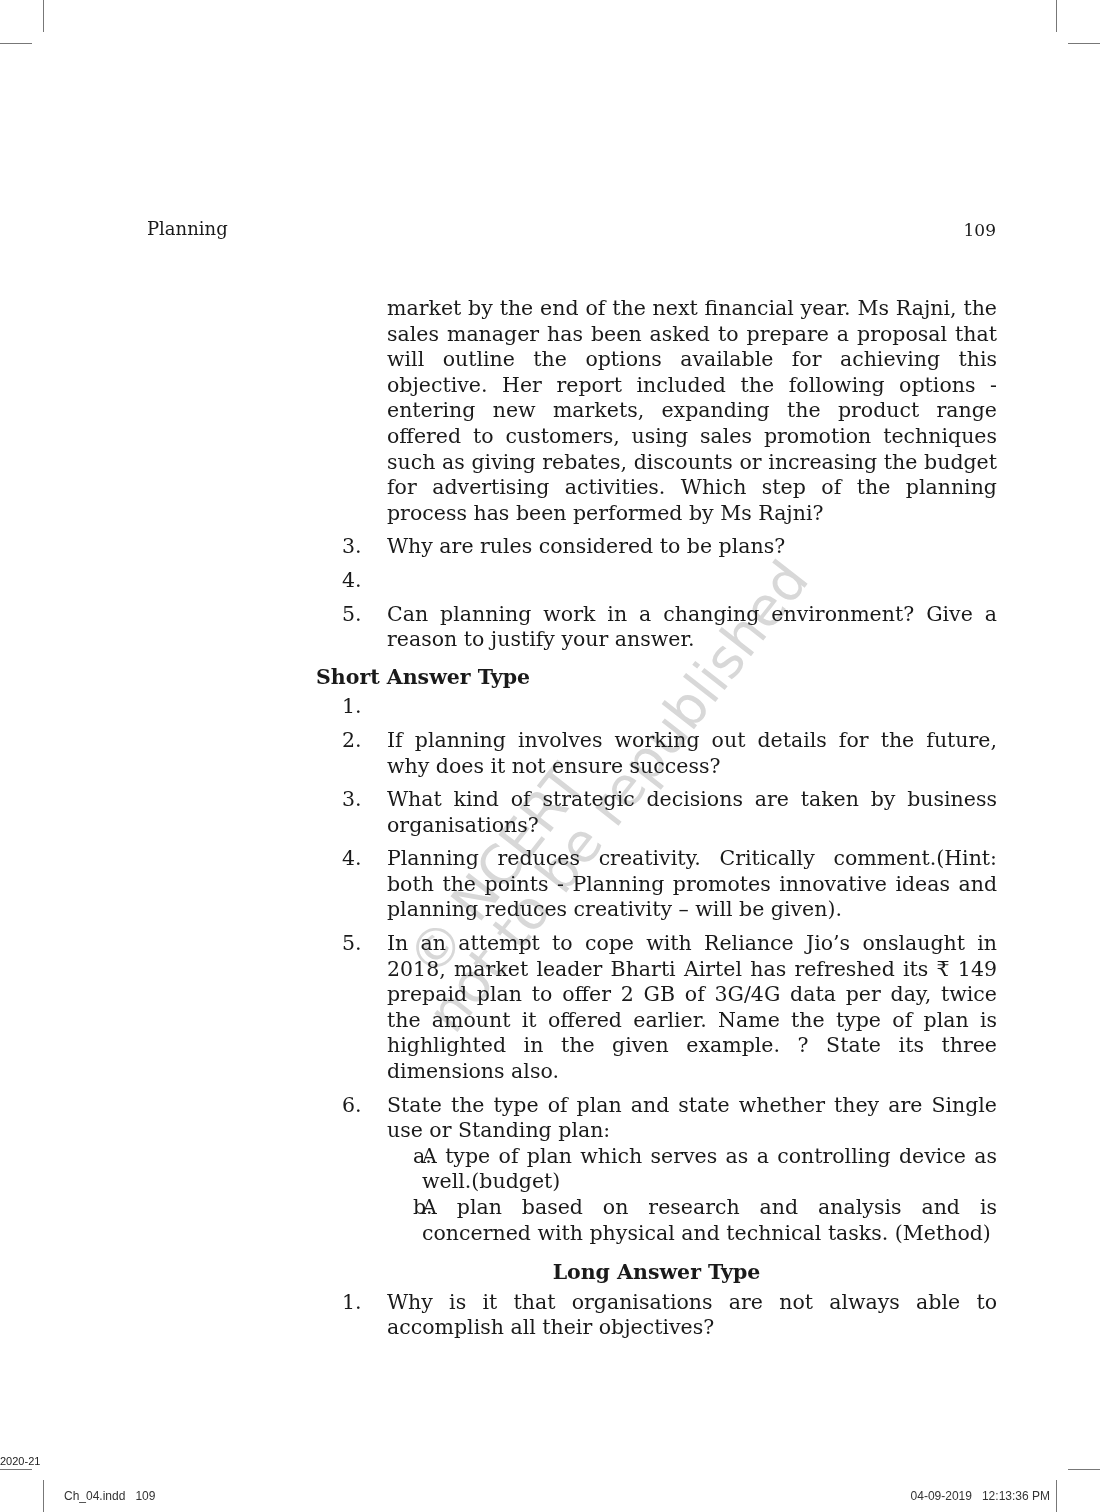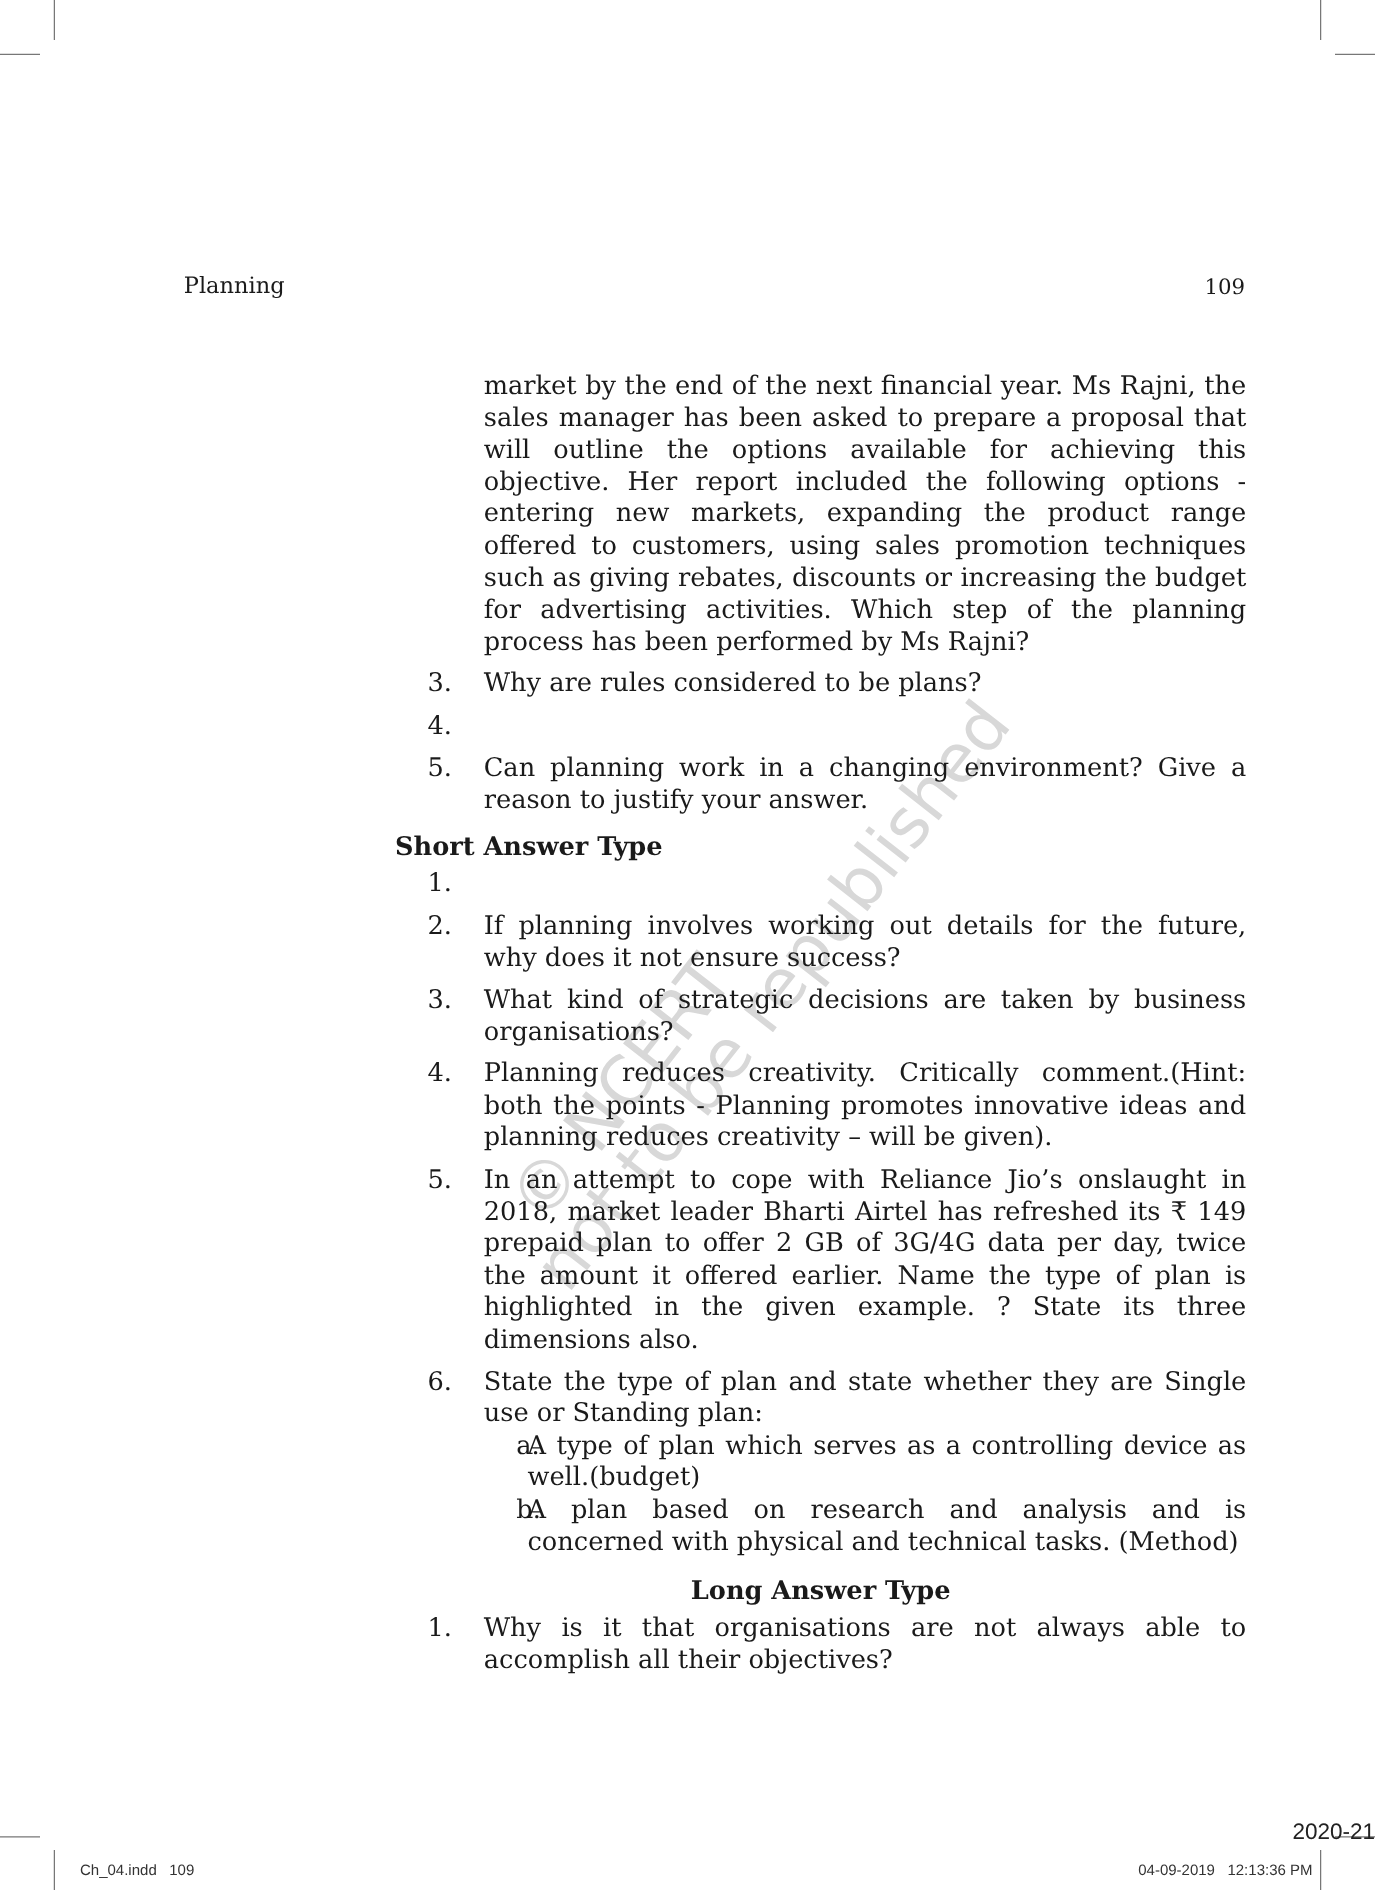--- a/index.html
+++ b/index.html
@@ -11,21 +11,21 @@
     .para { margin-left: 71px; text-align: justify; text-align-last: left; margin-top: 16px; }
     .q { display: flex; margin-top: 8px; }
     .q .num { width: 71px; flex: 0 0 71px; padding-left: 26px; box-sizing: border-box; }
     .q .txt { flex: 1; text-align: justify; }
     .sub { display: flex; margin-top: 0px; }
     .sub .num { width: 35px; flex: 0 0 35px; }
     .sub .txt { flex: 1; text-align: justify; }
     .sec { font-weight: bold; margin-top: 12px; margin-bottom: 0; }
     .watermark { position: absolute; left: 355px; top: 610px; width: 480px; height: 380px; pointer-events: none; }
     .wm-line { position: absolute; color: #d8d8d8; font-size: 54px; font-family: "DejaVu Sans", sans-serif; transform-origin: left top; white-space: nowrap; }
-    .footer-year { position: absolute; left: 0; width: 1100px; top: 1455px; text-align: right; font-family: "Liberation Sans", sans-serif; font-size: 18px; color: #222; }
+    .footer-year { position: absolute; left: 0; width: 1100px; top: 1455px; text-align: left; font-family: "Liberation Sans", sans-serif; font-size: 11px; color: #222; }
     .footer-left { position: absolute; left: 64px; top: 1489px; font-family: "Liberation Sans", sans-serif; font-size: 12px; color: #333; }
     .footer-right { position: absolute; right: 50px; top: 1489px; font-family: "Liberation Sans", sans-serif; font-size: 12px; color: #333; }
   </style>
 </head>
 <body>
 
 <div class="crop" style="left:43px;top:0;width:1px;height:32px;"></div>
 <div class="crop" style="left:0;top:43px;width:32px;height:1px;"></div>
 <div class="crop" style="left:1056px;top:0;width:1px;height:32px;"></div>
 <div class="crop" style="left:1068px;top:43px;width:32px;height:1px;"></div>

